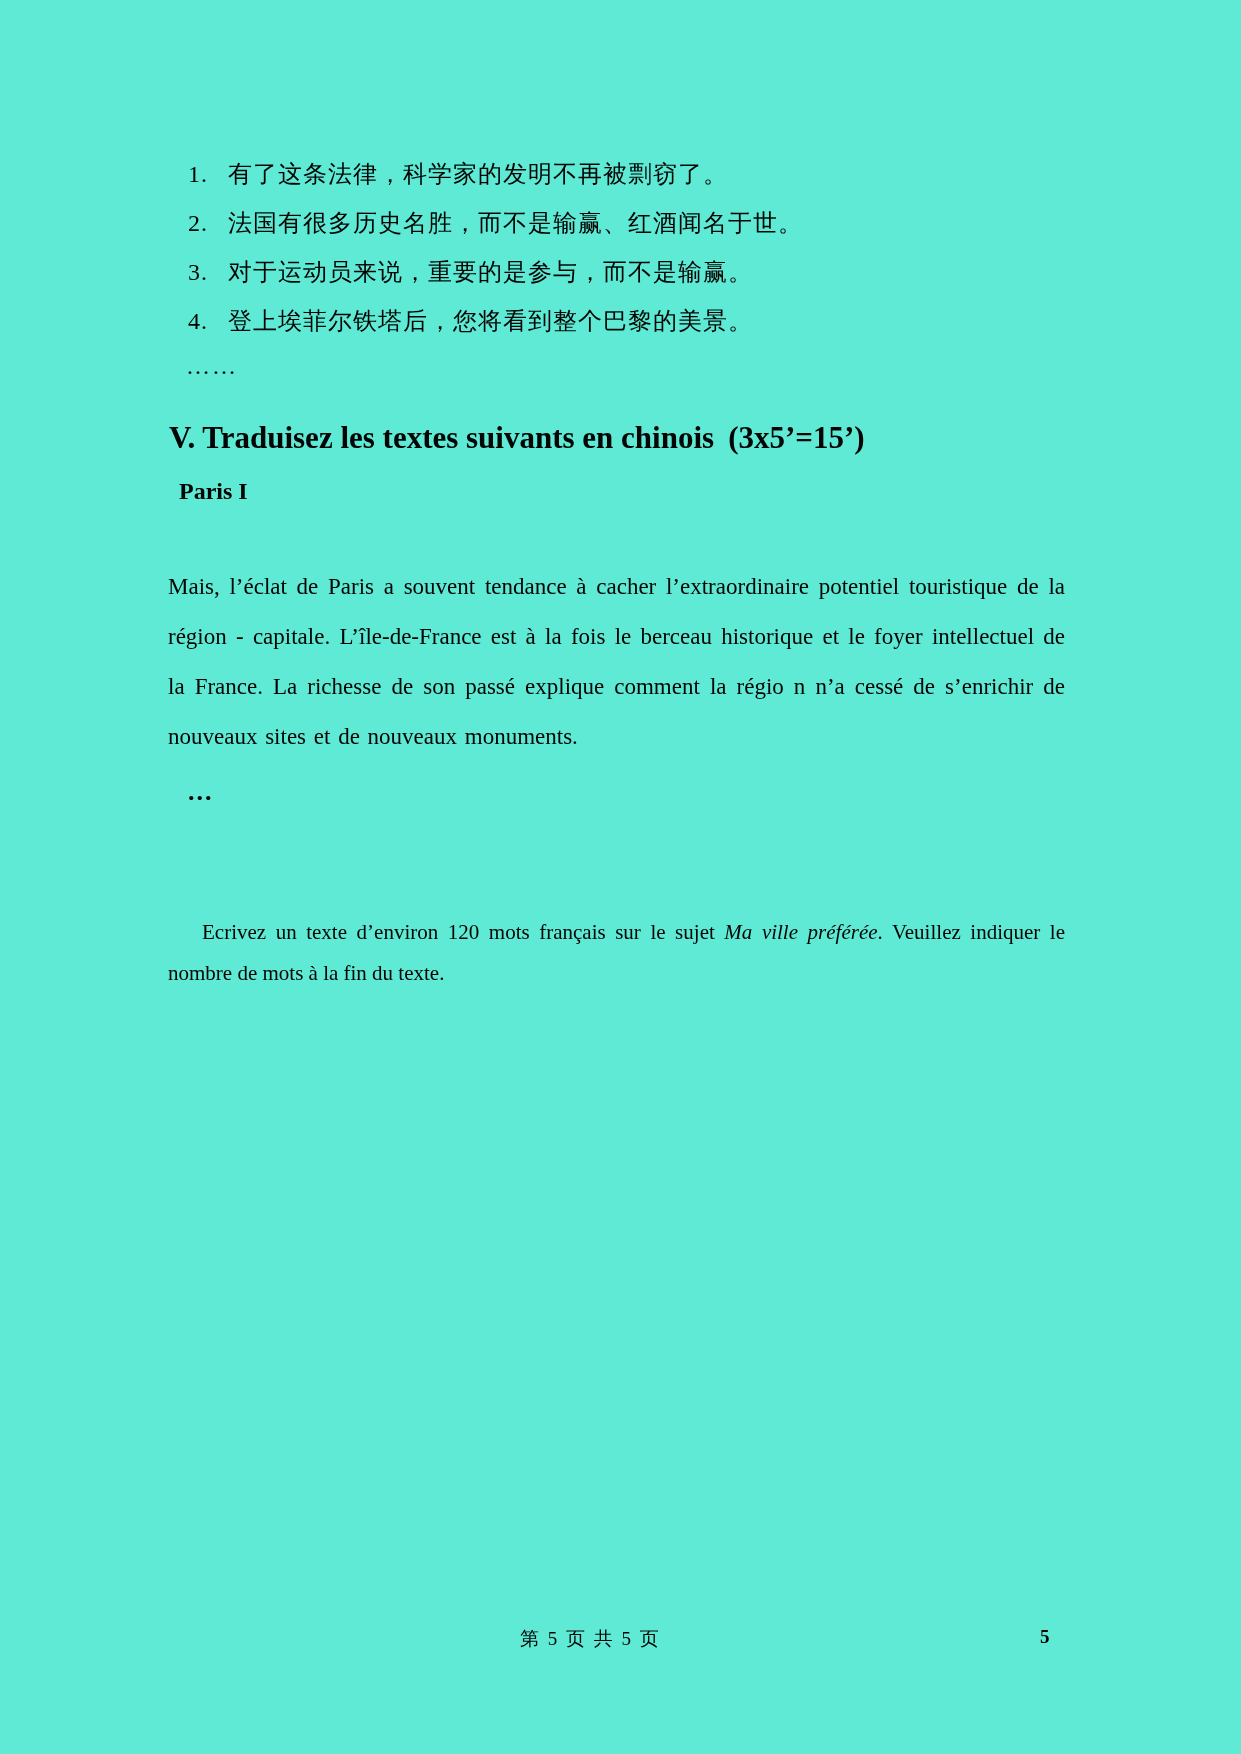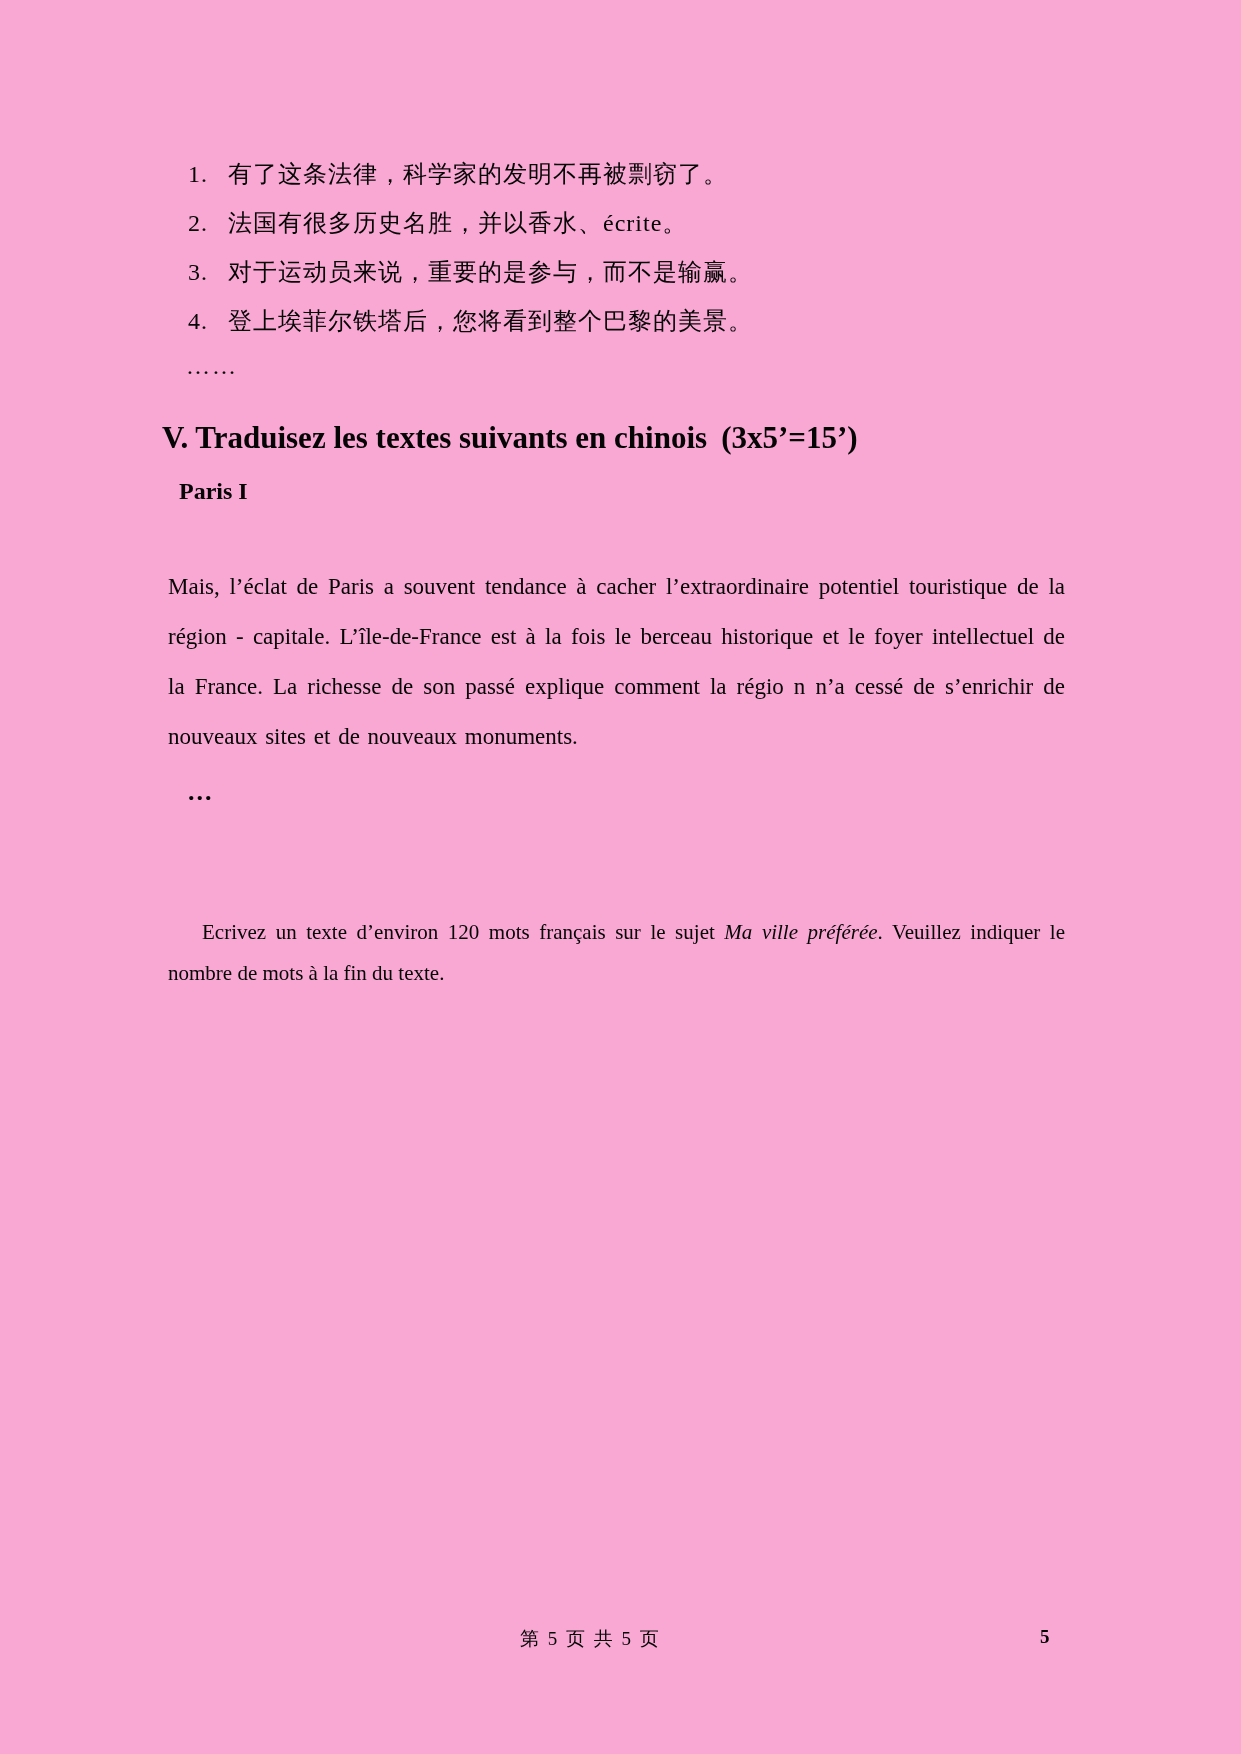--- a/index.html
+++ b/index.html
@@ -1,21 +1,21 @@
 <!DOCTYPE html>
 <html><head>
 <meta charset="utf-8">
 <style>
   * { margin: 0; padding: 0; box-sizing: border-box; }
   html, body { background: #e8e8e8; }
   .page {
     position: relative;
     width: 1241px;
     height: 1754px;
-    background: #f9a8d4;
+    background: #5eead4;
     margin: 0 auto;
     font-family: "Liberation Serif", "DejaVu Serif", serif;
     color: #050505;
     overflow: hidden;
   }
   
   .cn-items {
     position: absolute;
     left: 188px;
     top: 150px;
@@ -29,21 +29,21 @@
     position: absolute;
     left: 186px;
     top: 342px;
     font-size: 24px;
     line-height: 49px;
     letter-spacing: 2px;
   }
   
   .sec-title {
     position: absolute;
-    left: 162px;
+    left: 169px;
     font-weight: bold;
     font-size: 31px;
     line-height: 40px;
     white-space: nowrap;
   }
   .sec-title .points { margin-left: 14px; }
   .sec-title-v { top: 418px; }
   .sec-title-vi { top: 854px; }
   .texte-label {
     position: absolute;
@@ -105,21 +105,21 @@
 </head>
 <body>
 
 <div class="page">
 
   <div class="cn-items">
     <div class="cn-item">
       <span class="num">1.</span><span>有了这条法律，科学家的发明不再被剽窃了。</span>
     </div>
     <div class="cn-item">
-      <span class="num">2.</span><span>法国有很多历史名胜，并以香水、écrite。</span>
+      <span class="num">2.</span><span>法国有很多历史名胜，而不是输赢、红酒闻名于世。</span>
     </div>
     <div class="cn-item">
       <span class="num">3.</span><span>对于运动员来说，重要的是参与，而不是输赢。</span>
     </div>
     <div class="cn-item">
       <span class="num">4.</span><span>登上埃菲尔铁塔后，您将看到整个巴黎的美景。</span>
     </div>
   </div>
 
   <div class="items-ellipsis">……</div>

